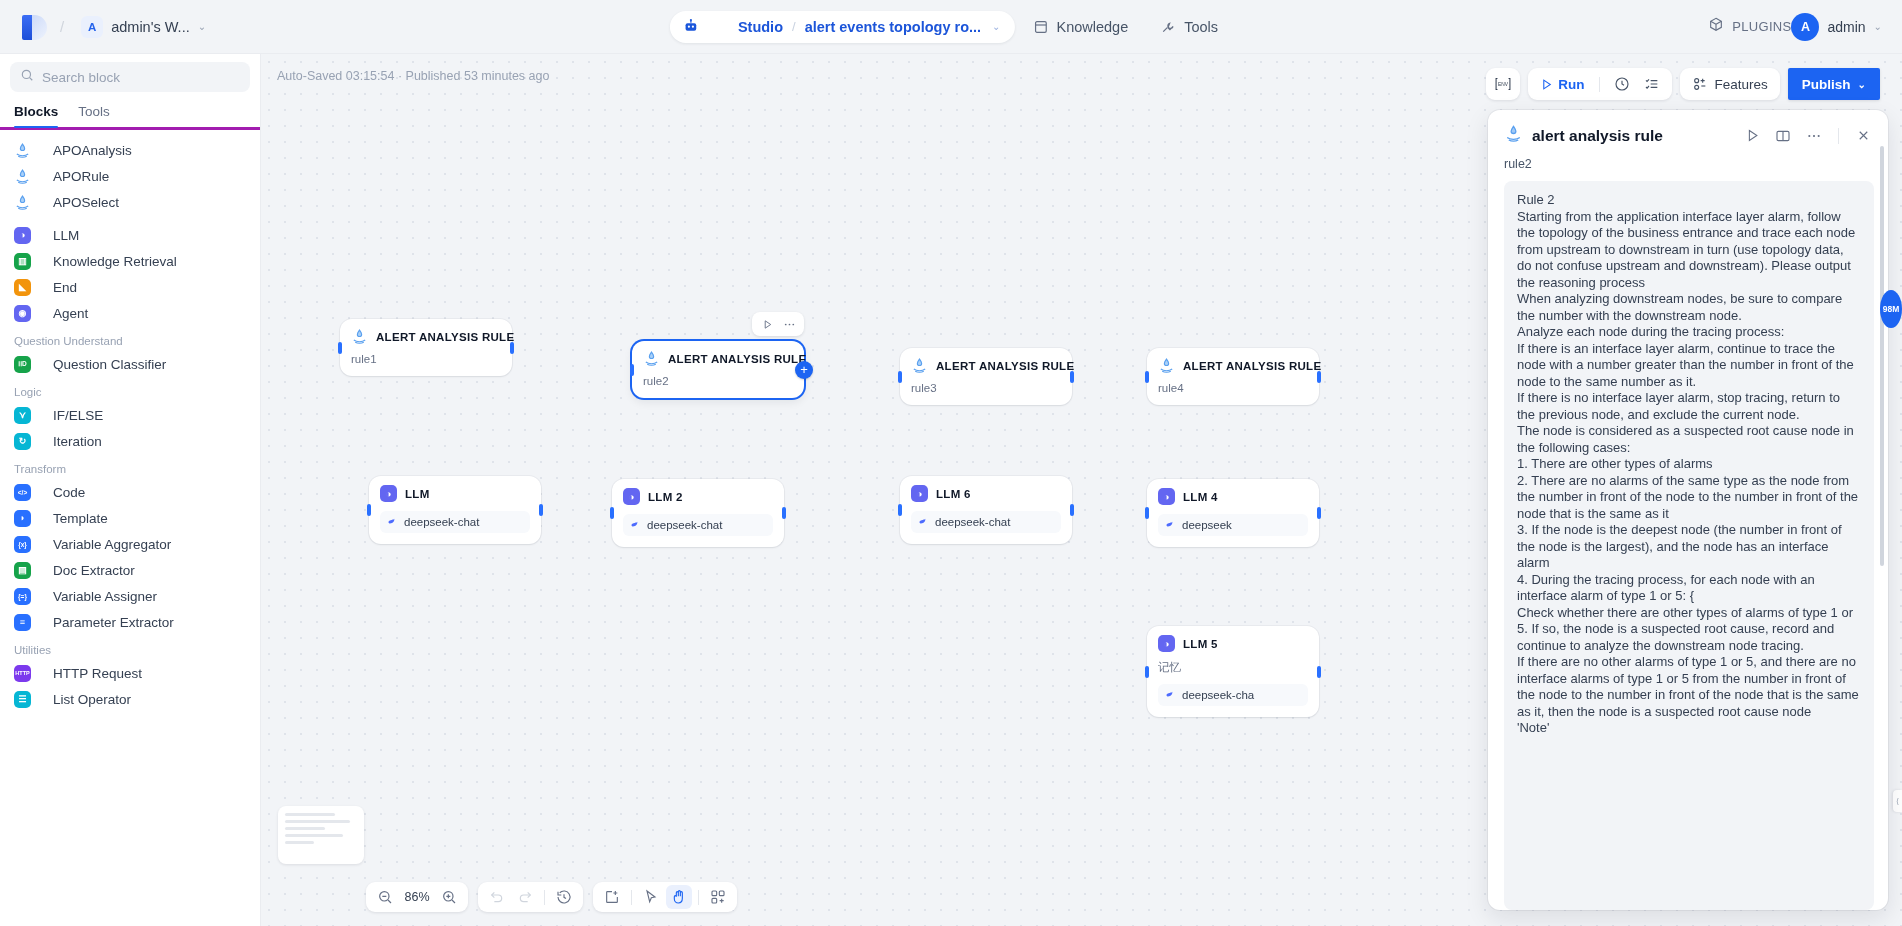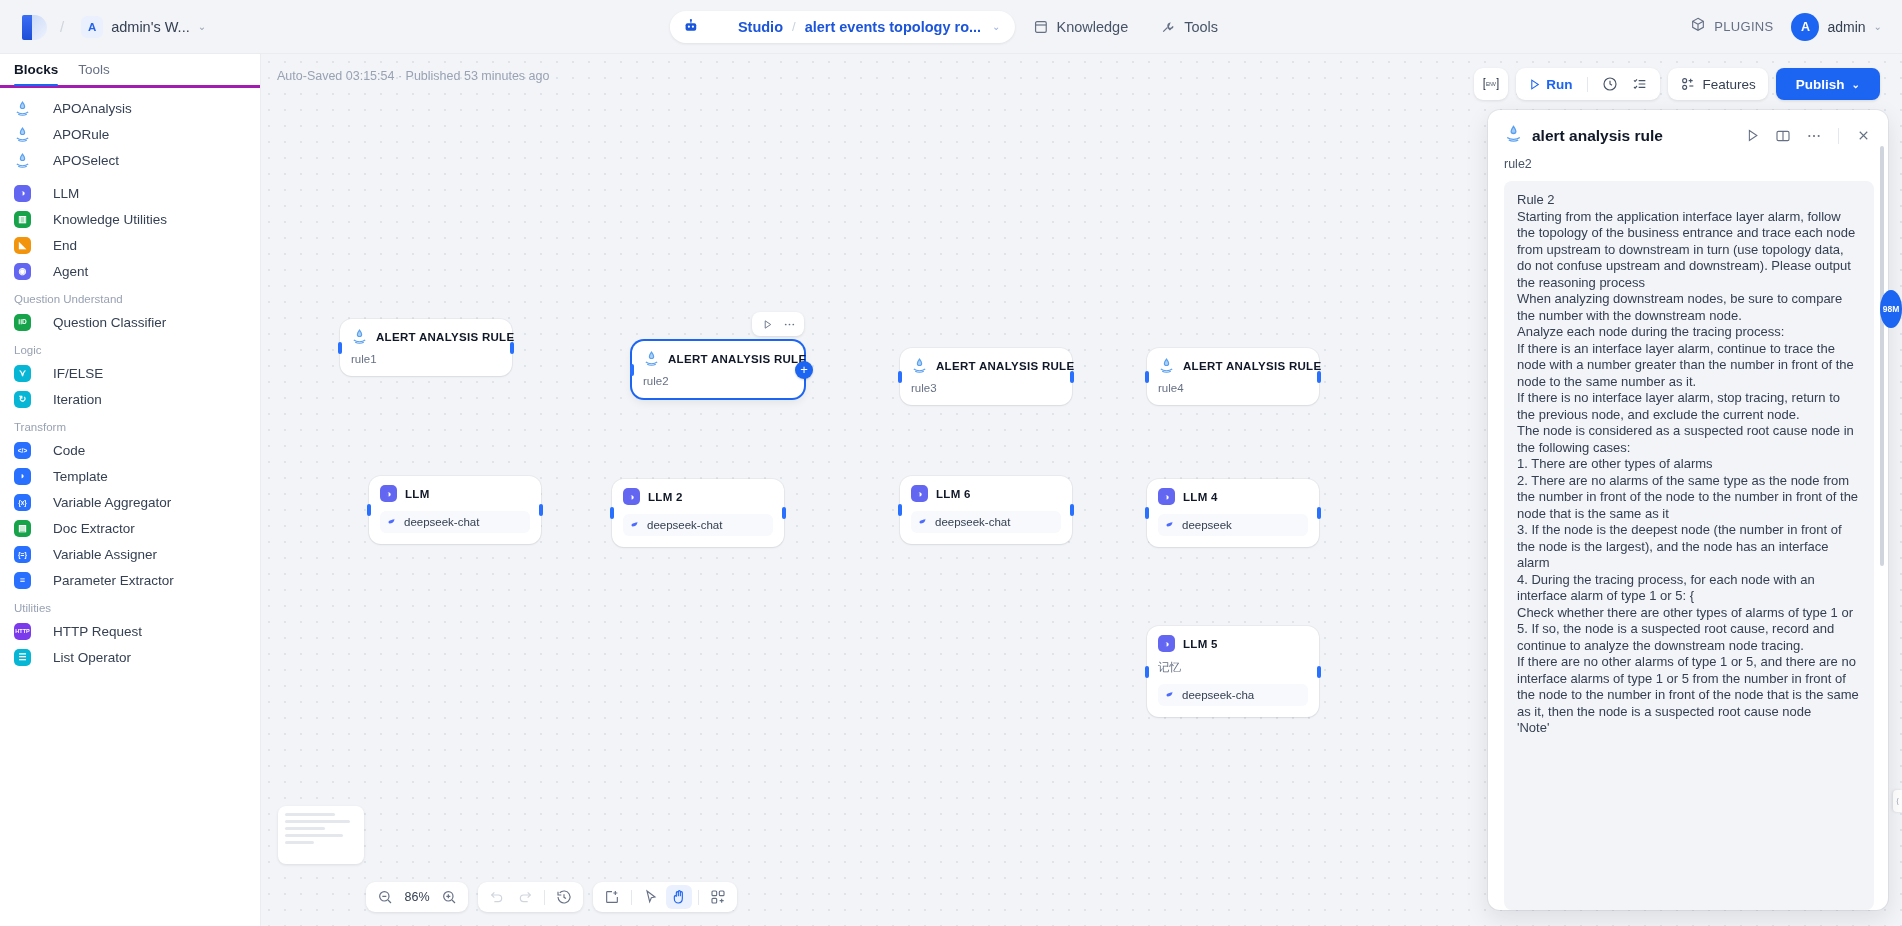--- a/index.html
+++ b/index.html
@@ -56,21 +56,21 @@
   .pill-caret { color: #9bb1e0; font-size: 10px; margin-left: 2px; }
 
   .nav-item {
     display: flex; align-items: center; gap: 8px;
     padding: 7px 14px; border-radius: 10px; cursor: pointer;
     font-size: 14.5px; color: #475467; white-space: nowrap;
   }
   .nav-ico { color: #667085; display: flex; }
 
   .topbar-right {
-    position: absolute; right: 20px; display: flex; align-items: center; gap: 18px;
+    position: absolute; right: 20px; display: flex; align-items: center; 
   }
   .plugins-btn { display: flex; align-items: center; gap: 8px; cursor: pointer; font-size: 13px; letter-spacing: .3px; color: #667085; font-weight: 500;}
   .user-chip { display: flex; align-items: center; gap: 8px; cursor: pointer; }
   .user-avatar { width: 28px; height: 28px; border-radius: 50%; background: #1c64f2; color: #fff; font-size: 12.5px; font-weight: 600; display: flex; align-items: center; justify-content: center; }
   .user-name { font-size: 14px; color: #354052; }
 
   
   .sidebar {
     position: absolute; top: 54px; left: 0; width: 261px; height: 872px;
     background: #ffffff; border-right: 1px solid #eaecf0;
@@ -112,22 +112,22 @@
 
   .canvas-toolbar-right { position: absolute; top: 14px; right: 22px; display: flex; align-items: center; gap: 8px; z-index: 40; }
   .tool-card { background: #fff; border-radius: 9px; box-shadow: 0 1px 3px rgba(16,24,40,.1); display: flex; align-items: center; height: 32px; }
   .env-btn { width: 34px; display: flex; align-items: center; justify-content: center; cursor: pointer; }
   .run-grp { padding: 0 8px; gap: 6px; }
   .run-btn { display: flex; align-items: center; gap: 5px; color: #1c64f2; font-size: 13.5px; font-weight: 600; cursor: pointer; padding: 0 4px; }
   .vdiv { width: 1px; height: 15px; background: #e4e7ec; margin: 0 4px; }
   .ic-btn { width: 24px; display: flex; align-items: center; justify-content: center; cursor: pointer; color: #475467; }
   .features-btn { padding: 0 12px; gap: 7px; font-size: 13.5px; color: #354052; cursor: pointer; }
   .publish-btn {
-    background: #1c64f2; color: #fff; border-radius: 8px; height: 32px;
-    display: flex; align-items: center; gap: 7px; padding: 0 20px;
+    background: #1c64f2; color: #fff; border-radius: 2px; height: 32px;
+    display: flex; align-items: center; gap: 7px; padding: 0 14px;
     font-size: 13.5px; font-weight: 600; cursor: pointer;
     box-shadow: 0 1px 3px rgba(16,24,40,.12);
   }
 
   
   .node {
     position: absolute; background: #fff; border-radius: 12px;
     box-shadow: 0 1px 2px rgba(16,24,40,.08), 0 0 0 1px rgba(16,24,40,.04);
     padding: 9px 11px 11px 11px;
   }
@@ -270,20 +270,31 @@
       </div>
       <div class="user-chip">
         <div class="user-avatar">A</div>
         <span class="user-name">admin</span>
         <span class="caret">⌄</span>
       </div>
     </div>
   </div>
 
   <div class="sidebar">
+    <div class="search-wrap">
+      <div class="search-box">
+        <span>
+          <svg width="14" height="14" viewBox="0 0 24 24" fill="none" stroke="#98a2b3" stroke-width="2">
+              <circle cx="11" cy="11" r="7"></circle>
+              <path d="M16.5 16.5L21 21"></path>
+            </svg>
+        </span>
+        <input type="text" placeholder="Search block" style="">
+      </div>
+    </div>
     <div class="tabs">
       <div class="tab active">Blocks</div>
       <div class="tab">Tools</div>
     </div>
     <div class="block-list" id="block-list">
         <div class="blk">
           <span style="width: 17px; height: 17px; display: flex; align-items: center; justify-content: center; flex: 0 0 17px;">
             <svg width="17" height="17" viewBox="0 0 24 24" fill="none" stroke="#5aa0ef" stroke-width="1.6">
               <path d="M12 3c1.6 2.5 3 4 3 6a3 3 0 1 1-6 0c0-2 1.4-3.5 3-6z" fill="#a9d0f8" stroke="#5aa0ef"></path>
               <path d="M4 17c2 1.6 5 2.4 8 2.4s6-.8 8-2.4"></path>
@@ -312,21 +323,21 @@
           </span>
           <span class="blk-label">APOSelect</span>
         </div>
         <div style="height: 7px;"></div>
         <div class="blk">
           <span class="bico" style="background: rgb(99, 102, 241); font-size: 9px;">◑</span>
           <span class="blk-label">LLM</span>
         </div>
         <div class="blk">
           <span class="bico" style="background: rgb(22, 163, 74); font-size: 9px;">▥</span>
-          <span class="blk-label">Knowledge Utilities</span>
+          <span class="blk-label">Knowledge Retrieval</span>
         </div>
         <div class="blk">
           <span class="bico" style="background: rgb(242, 148, 12); font-size: 9px;">◣</span>
           <span class="blk-label">End</span>
         </div>
         <div class="blk">
           <span class="bico" style="background: rgb(99, 102, 241); font-size: 9px;">◉</span>
           <span class="blk-label">Agent</span>
         </div>
         <div class="grp-title">Question Understand</div>

